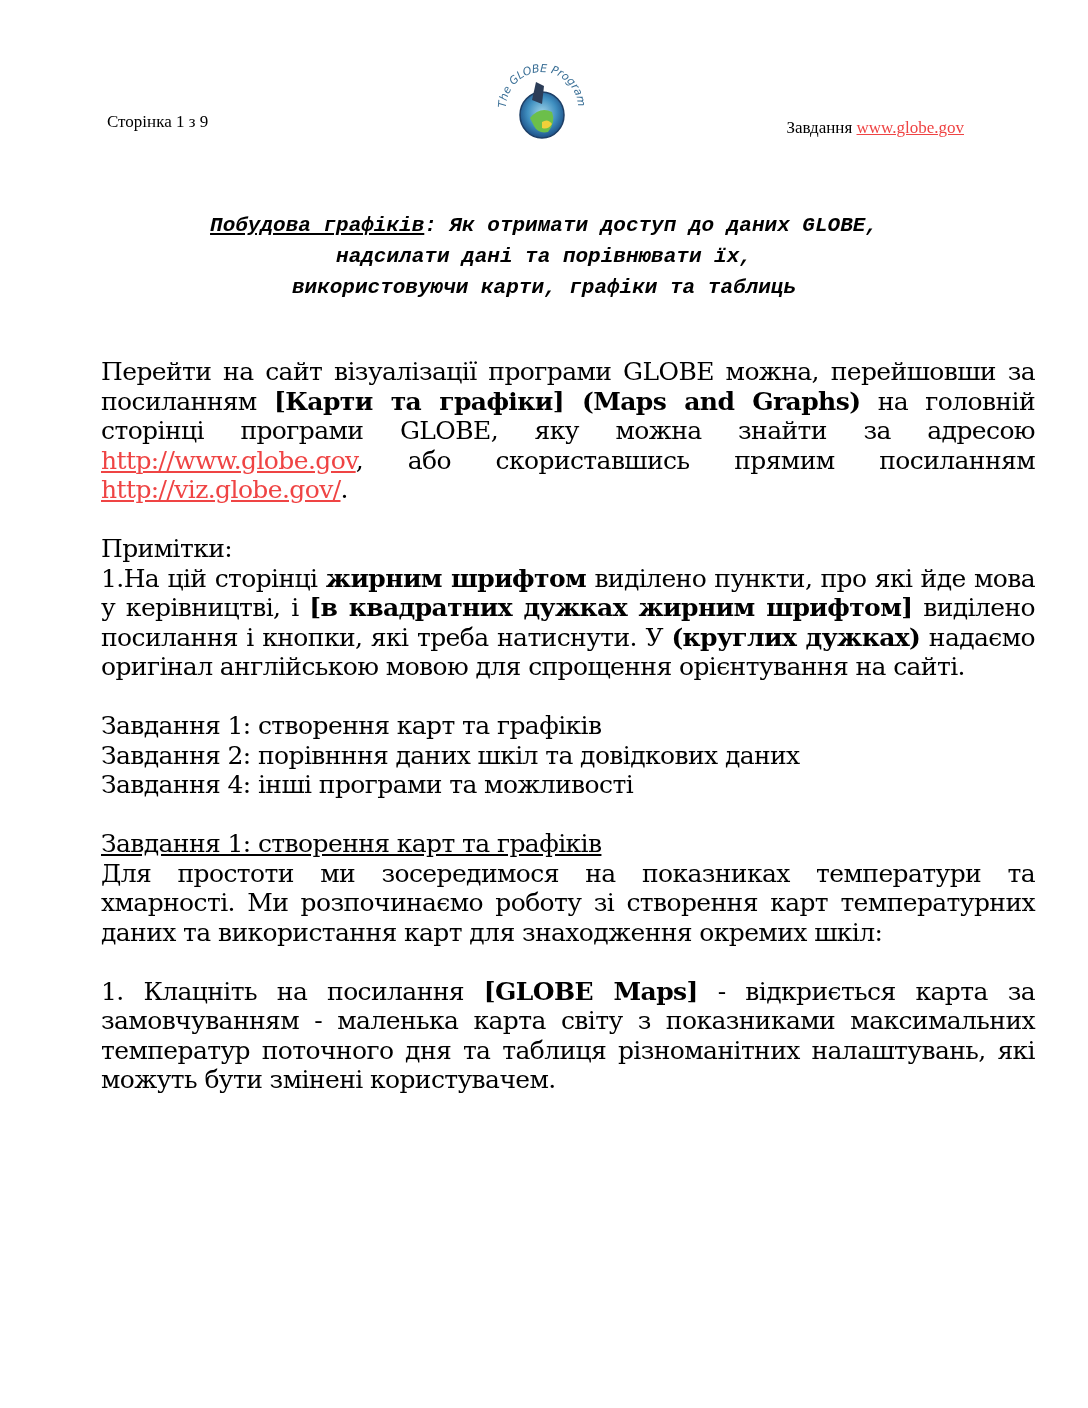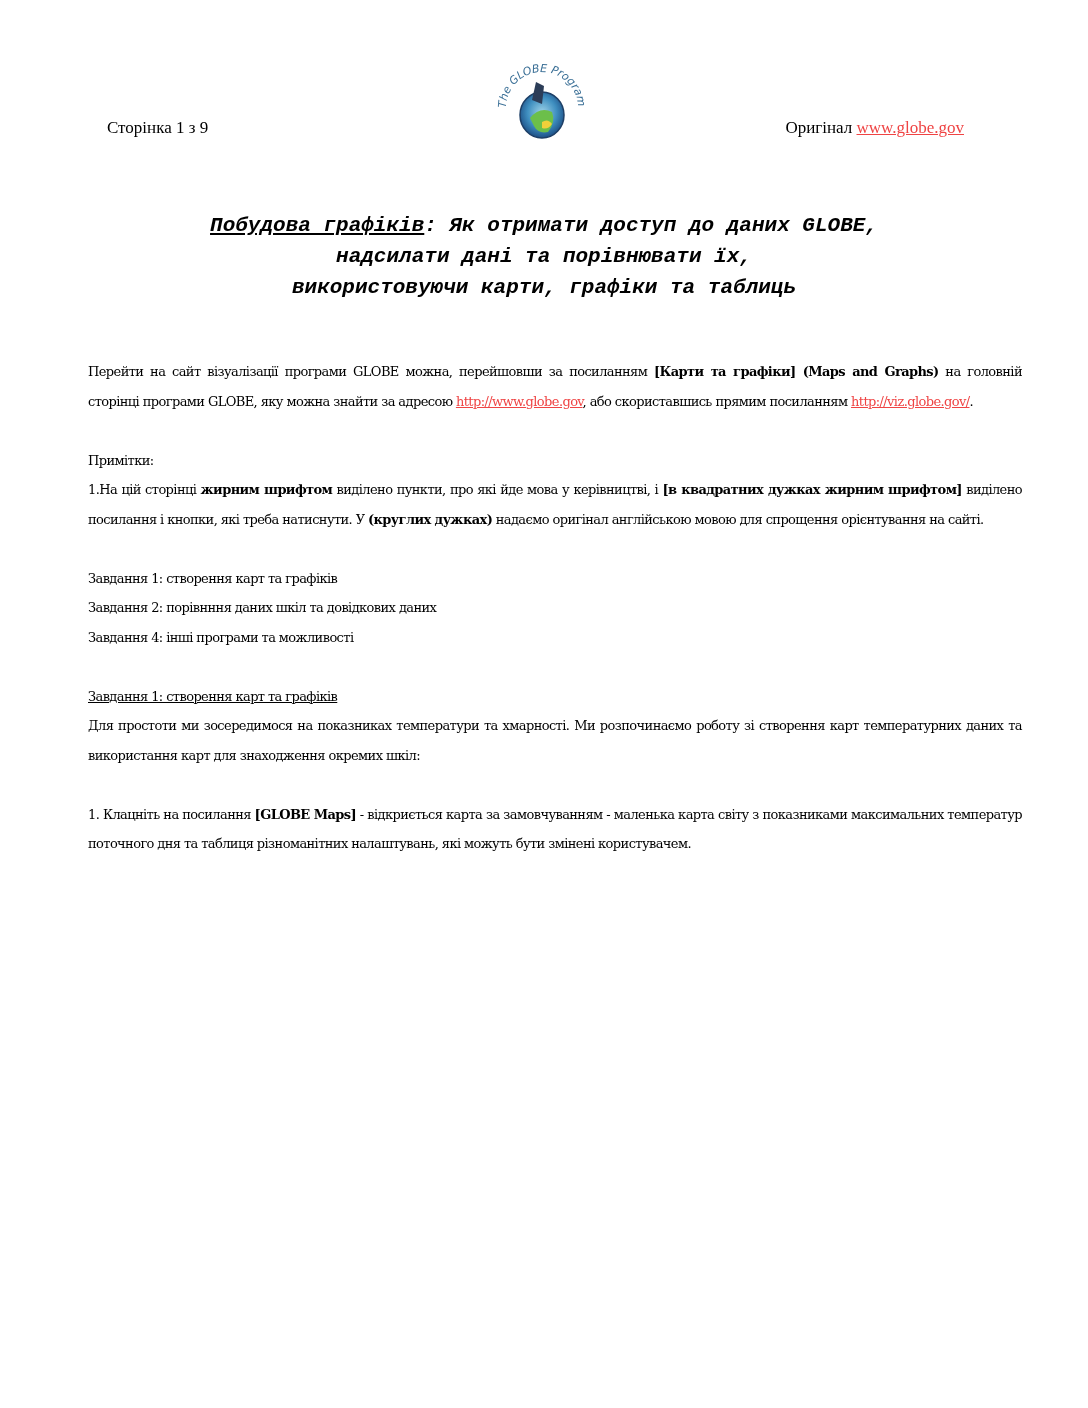--- a/index.html
+++ b/index.html
@@ -1,28 +1,28 @@
 <!DOCTYPE html>
 <html><head>
   <meta charset="utf-8">
   <style>
     html, body { margin: 0; padding: 0; background: #ffffff; }
     body { width: 1088px; height: 1408px; position: relative; overflow: hidden;
            font-family: "Liberation Serif", "DejaVu Serif", serif; color: #000; }
     .header { position: absolute; top: 0; left: 0; width: 1088px; height: 150px; }
-    .page-num { position: absolute; left: 107px; top: 118px; font-size: 17px; }
+    .page-num { position: absolute; left: 107px; top: 112px; font-size: 17px; }
     .orig { position: absolute; right: 124px; top: 118px; font-size: 17px; }
     a, .link { color: #ef4444; text-decoration: underline; }
     .logo { position: absolute; left: 492px; top: 60px; width: 100px; height: 80px; }
     .title { position: absolute; top: 210px; left: 100px; width: 888px; text-align: center;
              font-family: Liberation Mono, monospace; font-weight: bold; font-style: italic;
              font-size: 21px; line-height: 31px; }
     .title .u { text-decoration: underline; }
-    .content { position: absolute; left: 88px; top: 357px; width: 934px;
-               font-family: "DejaVu Serif", serif; font-size: 13px; line-height: 29.5px;
+    .content { position: absolute; left: 101px; top: 357px; width: 934px;
+               font-family: "DejaVu Serif", serif; font-size: 25px; line-height: 29.5px;
                text-align: justify; letter-spacing: -0.6px; }
     .content p { margin: 0; }
     .gap { height: 29.5px; }
     b { font-weight: bold; }
     .u { text-decoration: underline; }
   </style>
 </head>
 <body>
 
 <div class="header">
@@ -40,21 +40,21 @@
       <text font-family="DejaVu Sans, sans-serif" font-size="11" fill="#3a6f96" font-style="italic">
         <textPath href="#arc">The GLOBE Program</textPath>
       </text>
       <ellipse cx="50" cy="55" rx="22" ry="23" fill="url(#gl)" stroke="#1d3f66" stroke-width="1.5"></ellipse>
       <path d="M40,40 L44,22 L52,26 L50,44 Z" fill="#2c3d58"></path>
       <path d="M38,58 Q48,46 60,52 Q64,62 56,72 Q46,74 42,66 Z" fill="#6cbf4a"></path>
       <path d="M50,62 Q56,58 60,64 Q56,70 50,68 Z" fill="#f1d03a"></path>
     </svg>
   </div>
   <div class="orig">
-    <span>Оригінал</span>
+    <span>Завдання</span>
     <a class="link">www.globe.gov</a>
   </div>
 </div>
 
 <div class="title">
   <div><span class="u">Побудова графіків</span><span>: Як отримати доступ до даних GLOBE,</span></div>
   <div>надсилати дані та порівнювати їх,</div>
   <div>використовуючи карти, графіки та таблиць</div>
 </div>
 

